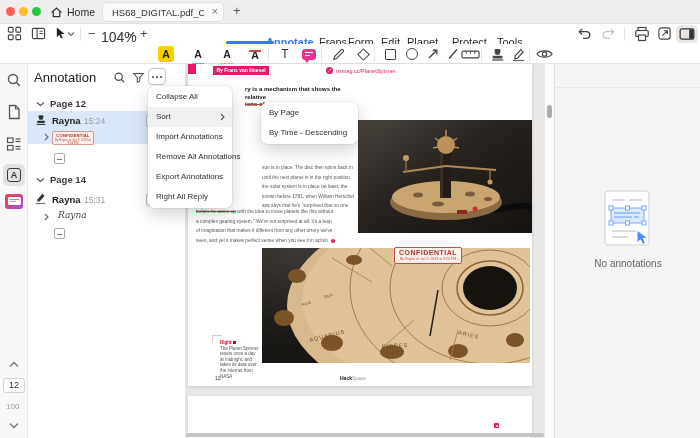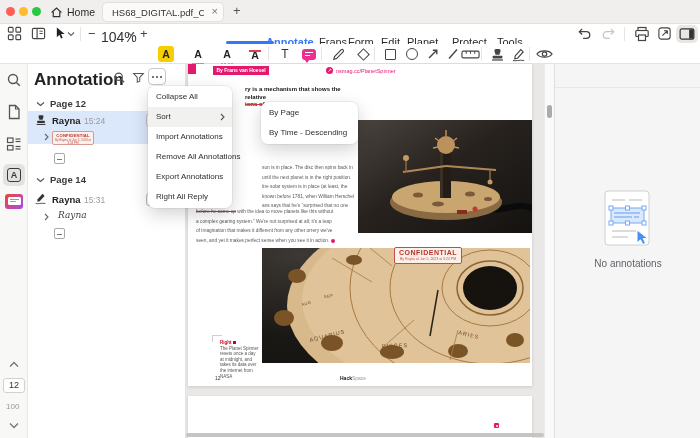--- a/index.html
+++ b/index.html
@@ -25,21 +25,21 @@
   #annotate-underline { height:2.5px; border-radius:2px; background:#3478f6; }
   .glyph-btn { font-size:13px; color:#444; }
   
   #row2 { left:0; top:44px; width:700px; height:20px; background:#fff; border-bottom:1px solid #e4e3e2; }
   .tool { width:20px; height:20px; top:0; display:flex; align-items:center; justify-content:center; }
   .tA { font-size:10.5px; font-weight:bold; color:#222; line-height:1; }
   
   #rail { left:0; top:64px; width:28px; height:374px; background:#f8f8f7; border-right:1px solid #e8e7e6; }
   
   #panel { left:28px; top:64px; width:158px; height:374px; background:#fff; border-right:1px solid #e5e4e3; }
-  #panel-title { left:6px; top:6px; font-size:17px; font-weight:bold; color:#222; }
+  #panel-title { left:6px; top:6px; font-size:13px; font-weight:normal; color:#222; }
   .ghead { font-size:9.5px; font-weight:bold; color:#3a3a3a; }
   .author { font-size:9.5px; font-weight:bold; color:#222; }
   .time { font-size:8.5px; color:#9a9a9a; }
   #row1-sel { left:0; top:47px; width:158px; height:33px; background:#dbe7fa; }
   .notebox { width:13px; height:13px; border:1px solid #bcbcbc; border-radius:3px; background:#fff; }
   .minusbox { width:11px; height:11px; border:1px solid #a8a8a8; border-radius:2px; background:#fff; }
   .minusbox div { position:absolute; left:2px; top:4.5px; width:5px; height:1.2px; background:#777; }
   #confid-chip { left:24px; top:67px; width:42px; height:14px; border:1px solid #d89a90; border-radius:2px; background:#fcf0ec; text-align:center; overflow:hidden; }
   #confid-chip .t1 { font-size:4.2px; font-weight:bold; color:#b5362b; letter-spacing:.2px; line-height:7px; }
   #confid-chip .t2 { font-size:3px; color:#c4574d; line-height:3px; }

